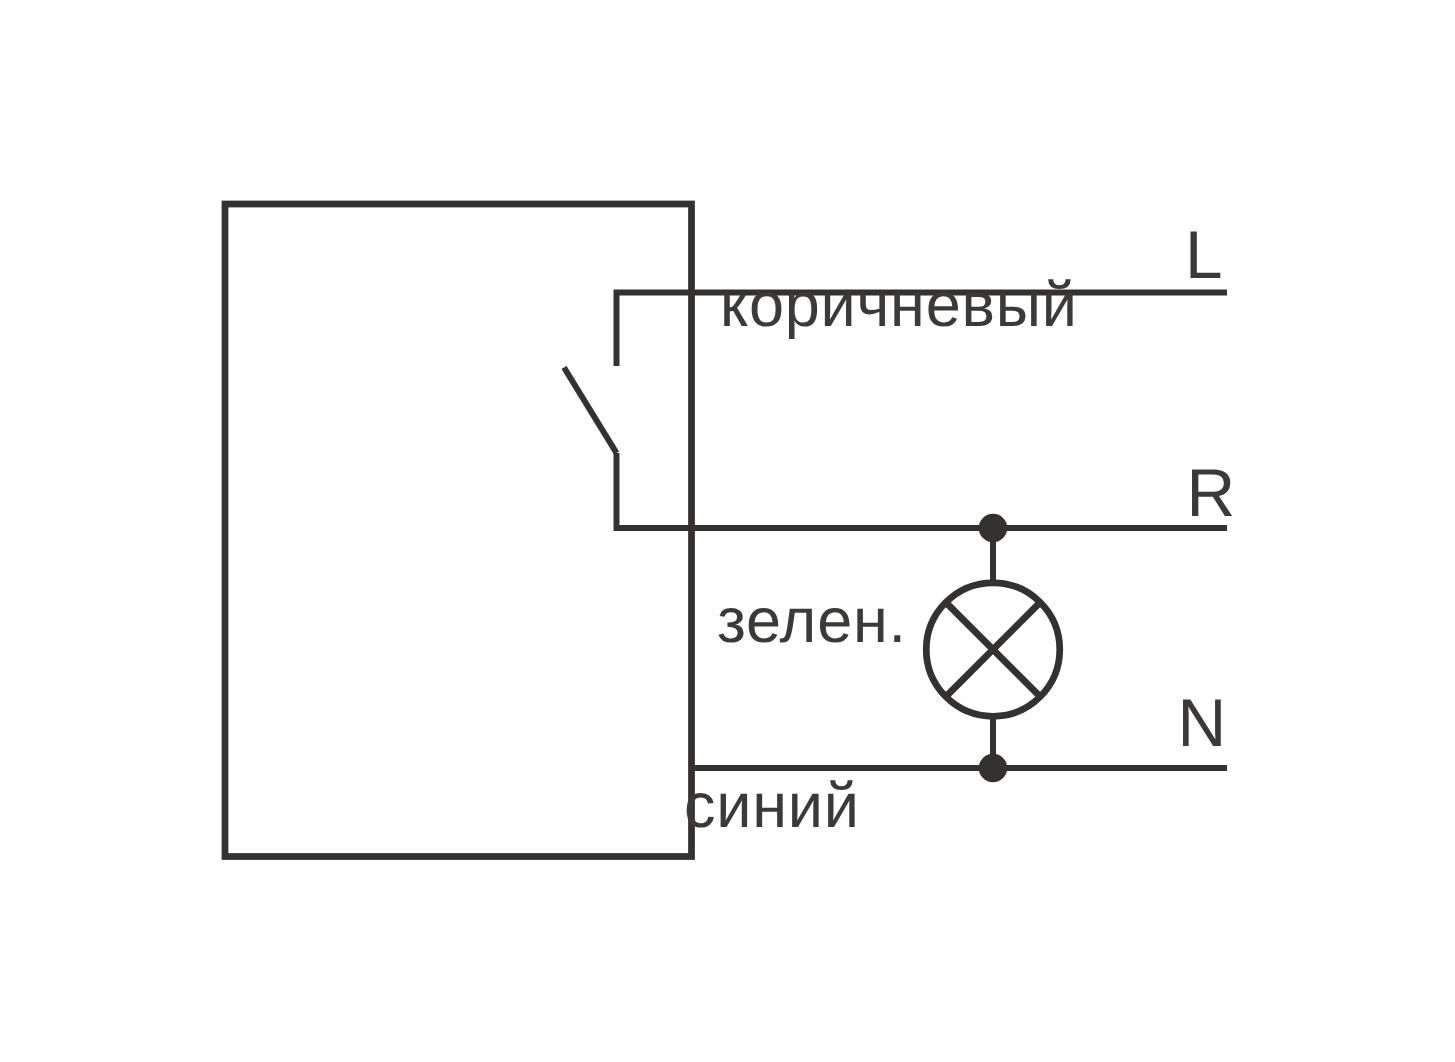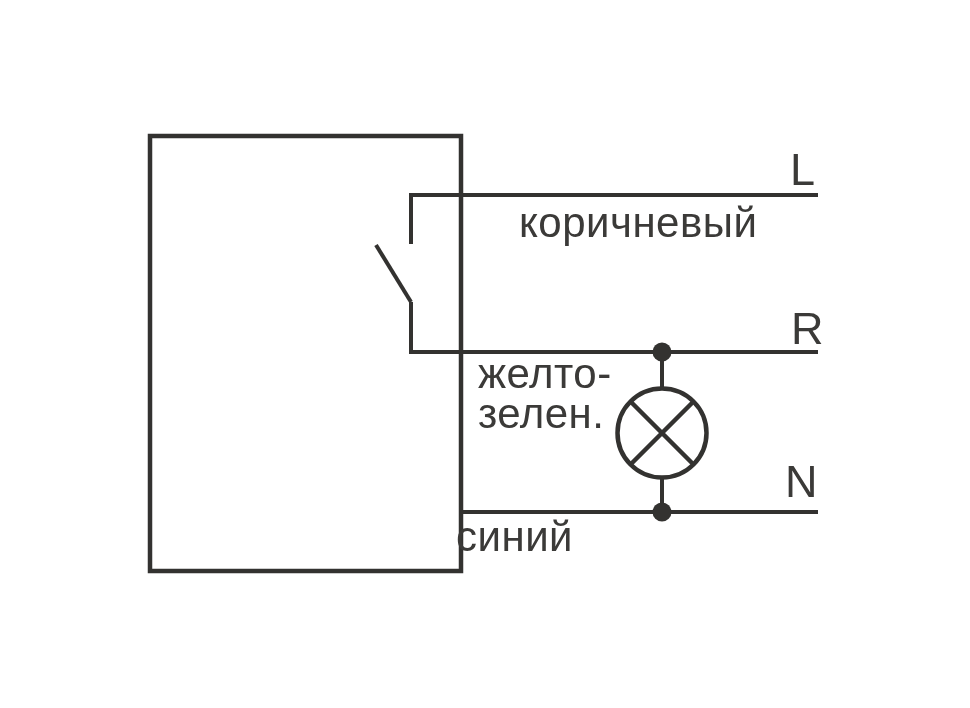--- a/index.html
+++ b/index.html
@@ -58,18 +58,17 @@
     <path d="M 630.5 401.5 L 693.5 464.5 M 693.5 401.5 L 630.5 464.5" fill="none" stroke="currentColor" stroke-width="4.5"></path>
 
     <circle cx="662" cy="352" r="9.5" fill="currentColor"></circle>
     <circle cx="662" cy="512" r="9.5" fill="currentColor"></circle>
   </svg>
 
   <span class="lbl terminal-label" style="left:790px; top:147px;">L</span>
   <span class="lbl terminal-label" style="left:791px; top:306px;">R</span>
   <span class="lbl terminal-label" style="left:785px; top:459px;">N</span>
 
-  <span class="lbl wire-label" style="left:480px; top:202px;margin-left:39px;">коричневый</span>
-  <span class="lbl wire-label" style="left:478px; top:353px;">желто-</span>
+  <span class="lbl wire-label" style="left:480px; top:182px;">коричневый</span>
   <span class="lbl wire-label" style="left:478px; top:393px;">зелен.</span>
   <span class="lbl wire-label" style="left:456px; top:516px;">синий</span>
 
 </div>
 
 </body></html>

